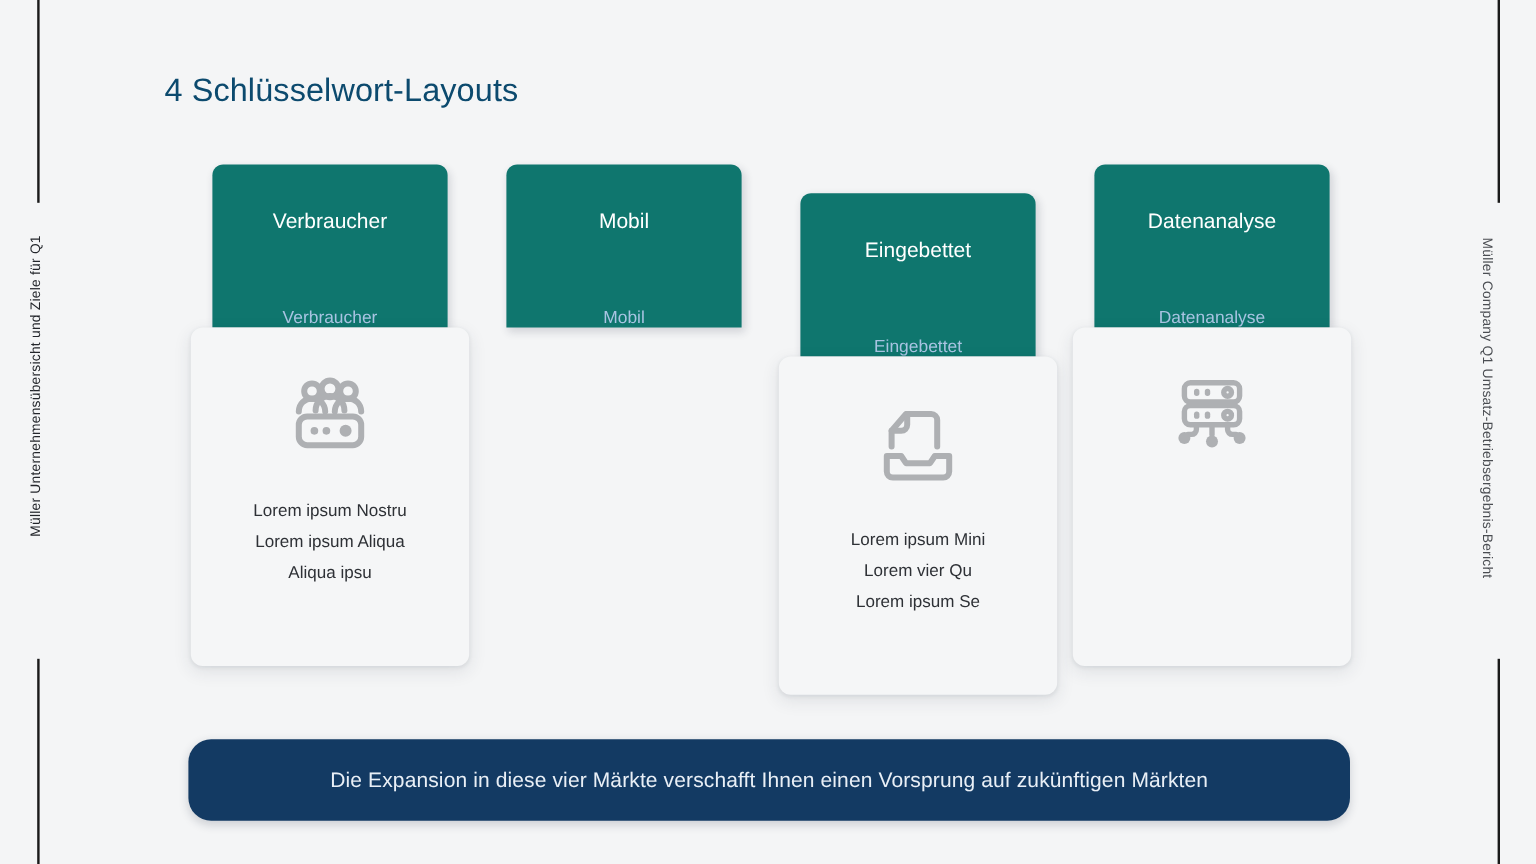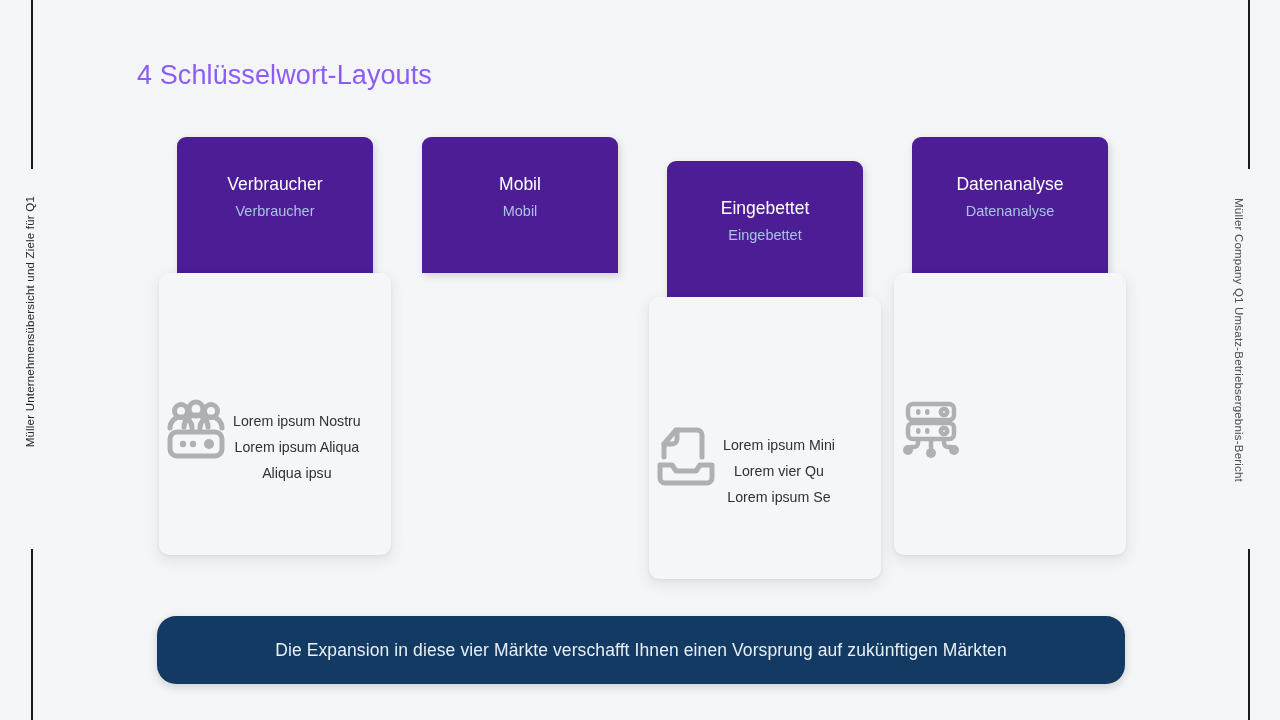--- a/index.html
+++ b/index.html
@@ -54,21 +54,21 @@
     color: #4a4d52;
   }
 
   
   .title {
     position: absolute;
     left: 137px;
     top: 60px;
     font-size: 27px;
     font-weight: 400;
-    color: #8b5cf6;
+    color: #0c4a6e;
     letter-spacing: .1px;
   }
 
   
   .cards {
     position: absolute;
     left: 137px;
     top: 137px;
     width: 1006px;
     height: 420px;
@@ -83,27 +83,27 @@
   .card-1 { left: 245px; }
   .card-2 { left: 490px; margin-top: 24px; }
   .card-3 { left: 735px; }
 
   .card-header {
     position: absolute;
     left: 40px;
     top: 0;
     width: 196px;
     height: 136px;
-    background: #4c1d95;
+    background: #0f766e;
     border-radius: 9px 9px 0 0;
     box-shadow: 2px 3px 7px rgba(30,40,60,0.16);
     display: flex;
     flex-direction: column;
     align-items: center;
-    justify-content: flex-start;
+    justify-content: space-between;
     padding-top: 38px;
     box-sizing: border-box;
   }
   .card-header-title {
     color: #ffffff;
     font-size: 17.5px;
     font-weight: 400;
     line-height: 1.1;
     text-align: center;
   }
@@ -118,21 +118,21 @@
   .card-body {
     position: absolute;
     left: 22px;
     top: 136px;
     width: 232px;
     height: 282px;
     background: #f5f6f7;
     border-radius: 10px;
     box-shadow: 0 5px 14px rgba(40,50,70,0.10), 0 1px 3px rgba(40,50,70,0.07);
     display: flex;
-    flex-direction: row;
+    flex-direction: column;
     align-items: center;
     box-sizing: border-box;
     padding-top: 38px;
   }
 
   .card-icon {
     width: 74px;
     height: 74px;
     display: block;
     color: #aeb0b3;

